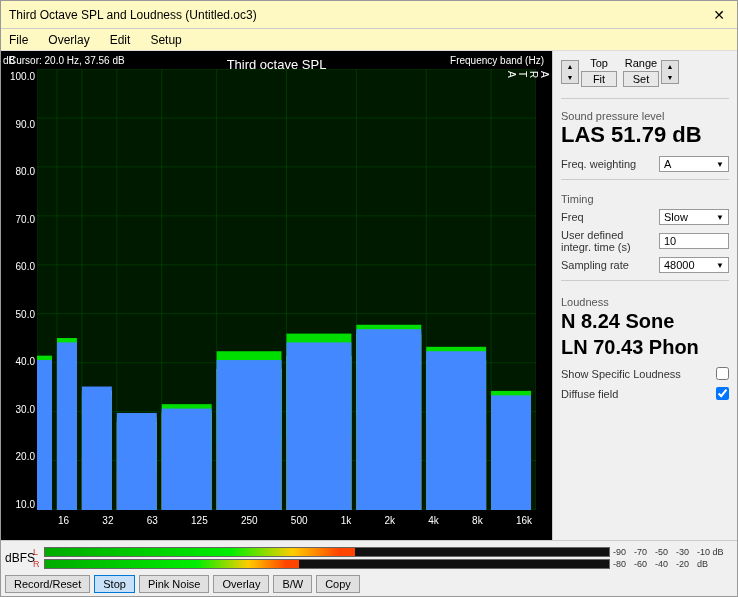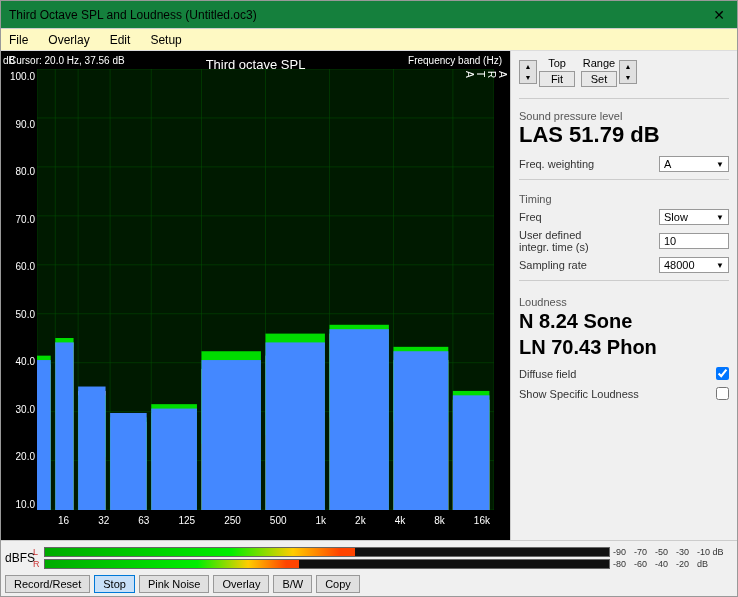--- a/index.html
+++ b/index.html
@@ -13,21 +13,21 @@
     }
     .window {
       width: 738px;
       height: 597px;
       background: #f0f0f0;
       border: 1px solid #999;
       display: flex;
       flex-direction: column;
     }
     .title-bar {
-      background: #15803d;
+      background: #fef9c3;
       padding: 4px 8px;
       display: flex;
       align-items: center;
       justify-content: space-between;
       border-bottom: 1px solid #ccc;
       height: 28px;
     }
     .title-bar-text {
       font-size: 12px;
       color: #000;
@@ -130,21 +130,21 @@
       background: #000;
       color: white;
       padding: 2px 8px;
       font-size: 10px;
       display: flex;
       justify-content: space-between;
       height: 18px;
       align-items: center;
     }
     .right-panel {
-      width: 227px;
+      width: 185px;
       background: #f0f0f0;
       padding: 6px 8px;
       display: flex;
       flex-direction: column;
       gap: 4px;
       border-left: 1px solid #ccc;
     }
     .top-controls {
       display: flex;
       gap: 6px;
@@ -472,26 +472,26 @@
 
       <div class="loudness-section">
         <div class="section-label">Loudness</div>
         <div class="loudness-value">
           <span>N 8.24 Sone</span><br>
           <span>LN 70.43 Phon</span>
         </div>
       </div>
 
       <div class="checkbox-row">
+        <span class="checkbox-label">Show Specific Loudness</span>
+        <input type="checkbox" style="">
+      </div>
+      <div class="checkbox-row">
         <span class="checkbox-label">Diffuse field</span>
         <input type="checkbox" checked="" style="">
-      </div>
-      <div class="checkbox-row">
-        <span class="checkbox-label">Show Specific Loudness</span>
-        <input type="checkbox" style="">
       </div>
     </div>
   </div>
 
   <div class="bottom-bar">
 
     <div style="display:flex; align-items:center; padding: 3px 4px 0 4px; height:36px;">
       <span style="font-size:12px; width:28px; color:#000;">dBFS</span>
       <div style="flex:1; display:flex; flex-direction:column; gap:2px;">
 

